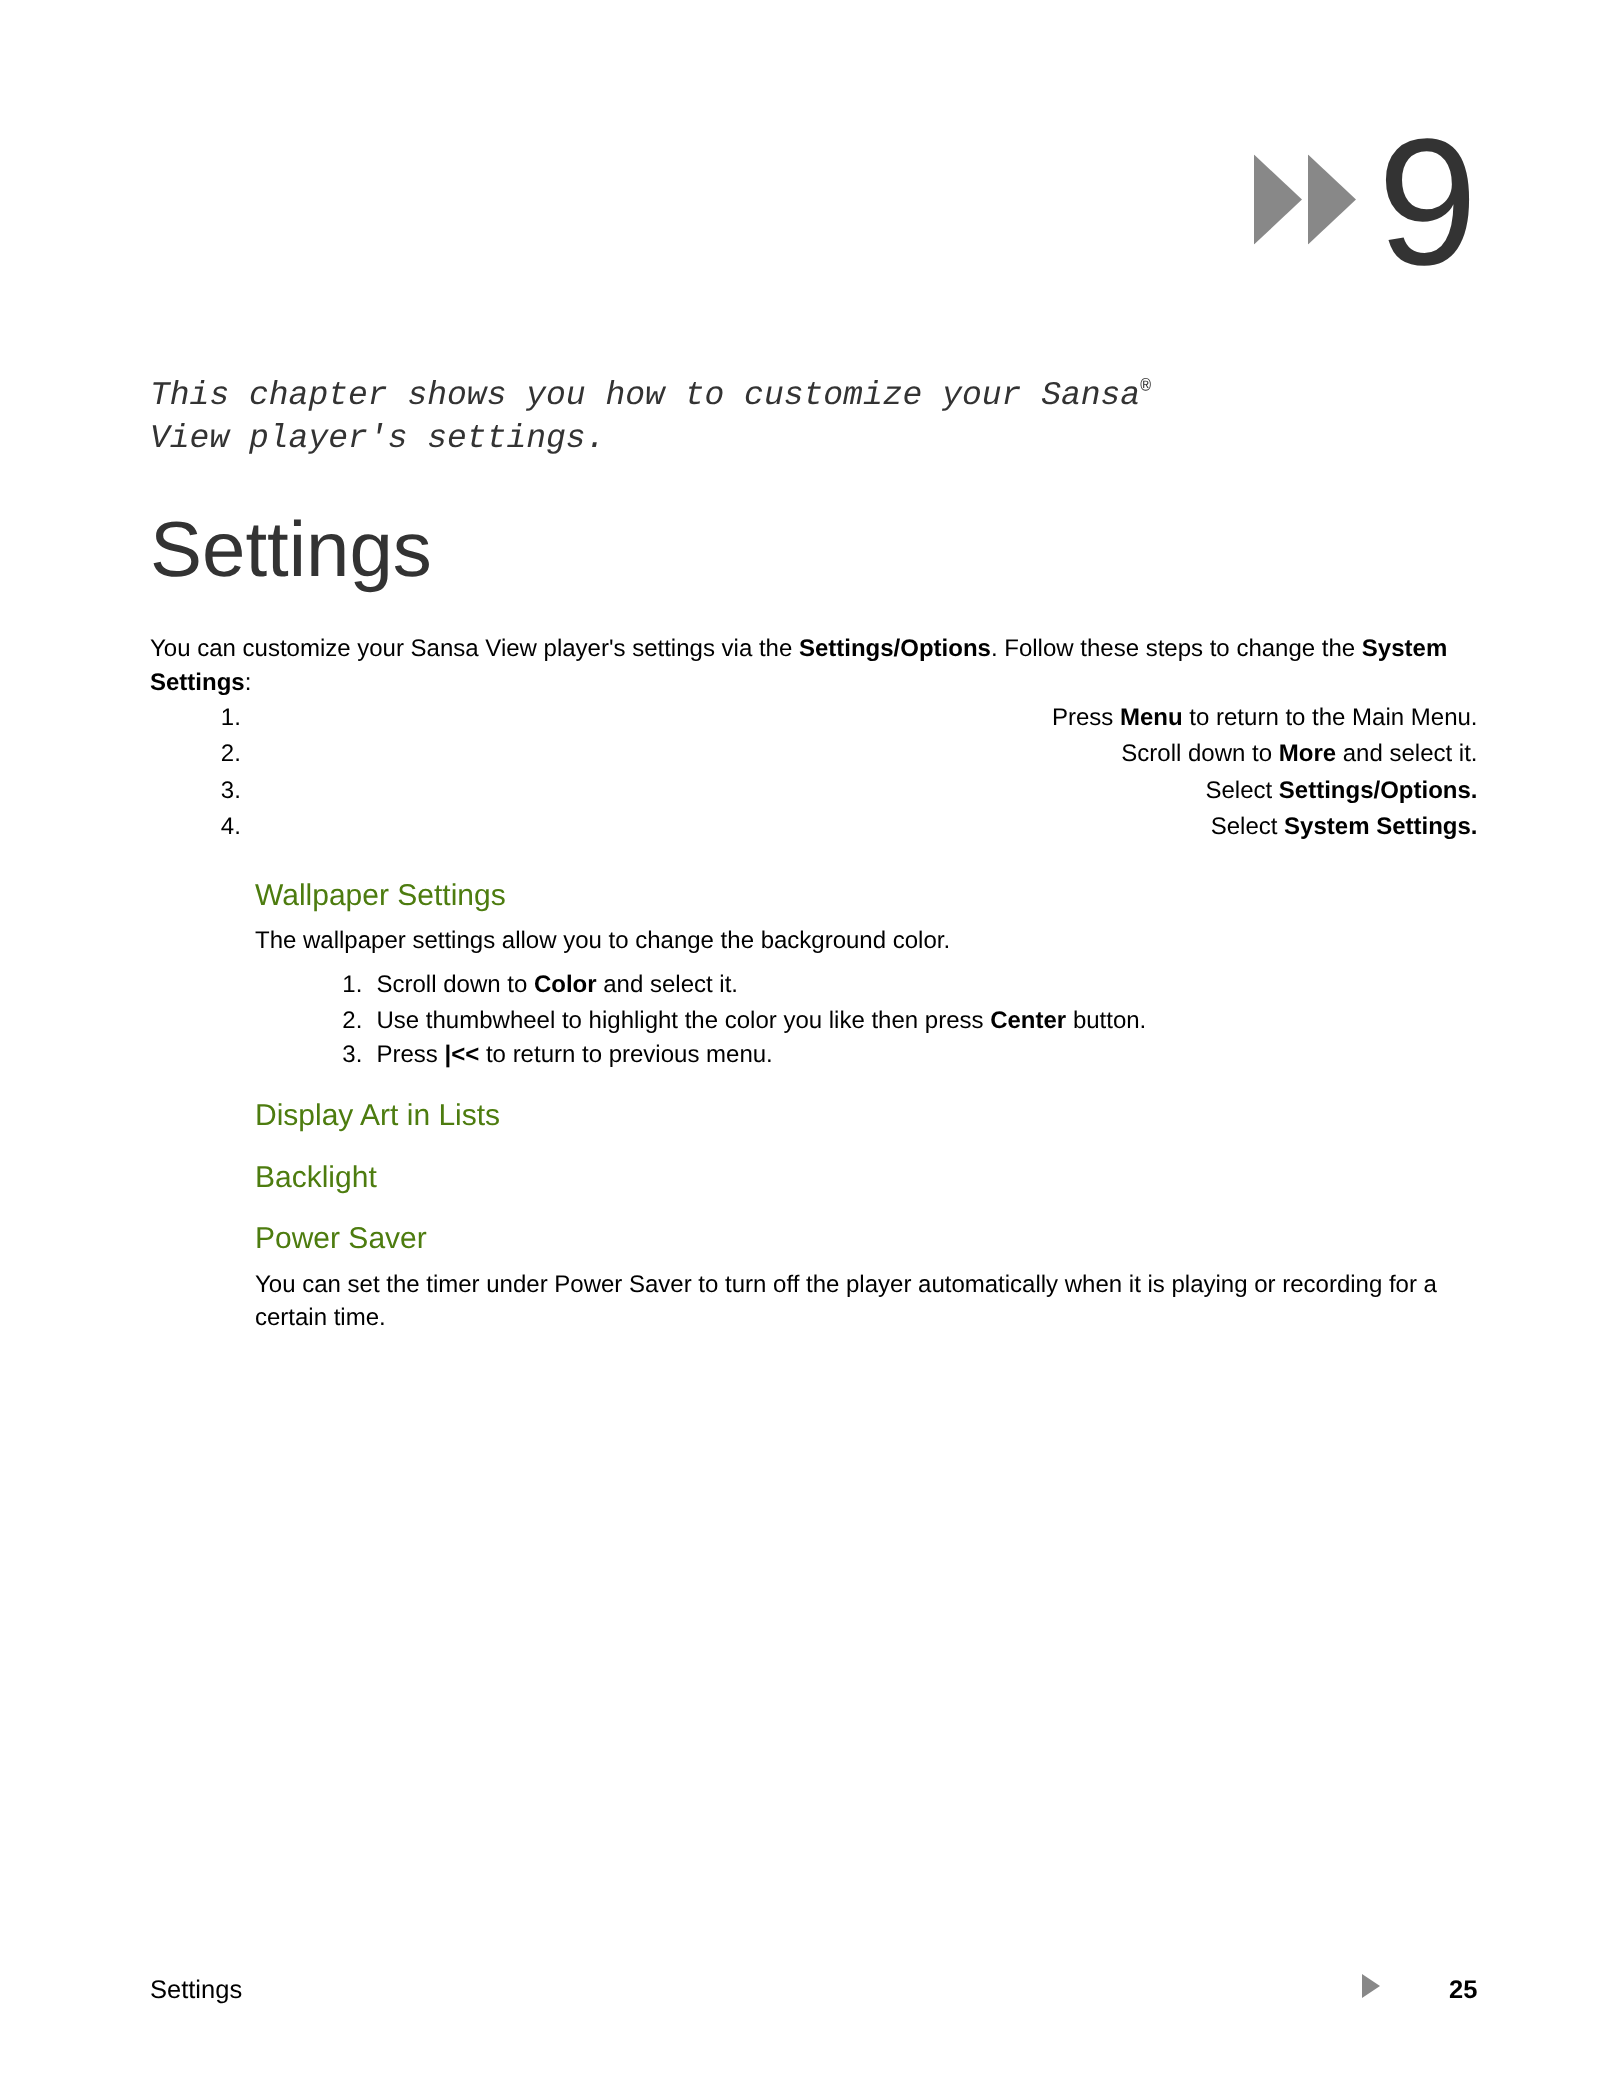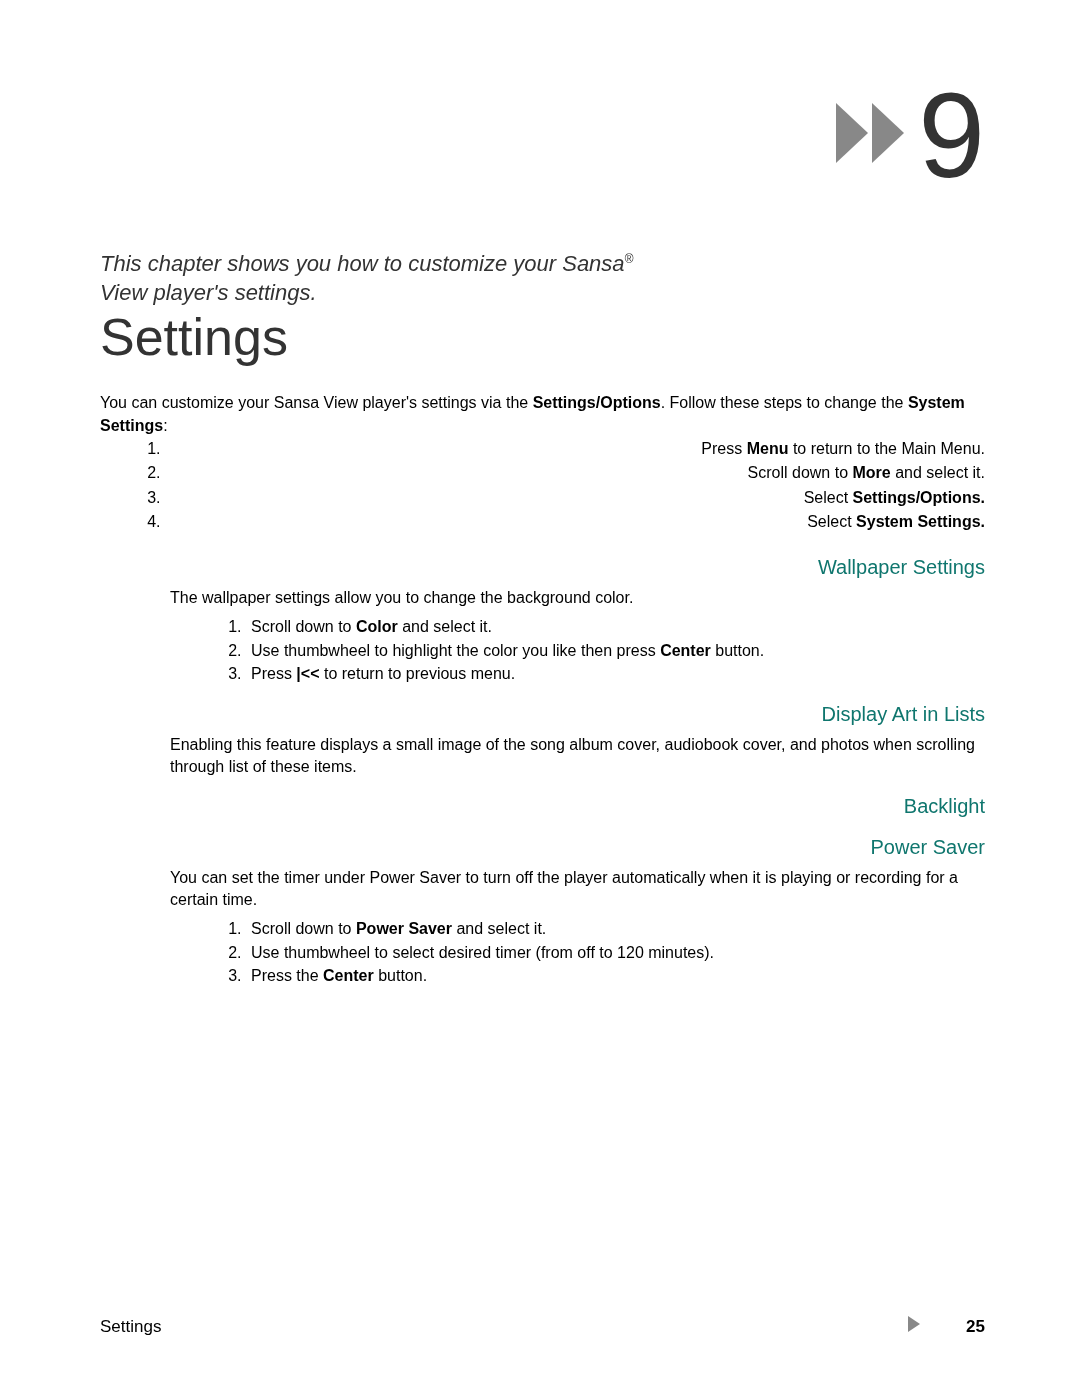--- a/index.html
+++ b/index.html
@@ -28,21 +28,23 @@
       font-weight: 400;
       color: #333;
       vertical-align: middle;
       line-height: 1;
       font-family: Verdana, sans-serif;
     }
     .chapter-intro {
       font-style: italic;
       font-size: 22px;
       color: #333;
+      margin-bottom: 30px;
       line-height: 1.3;
+      font-family: Liberation Mono, monospace;
     }
     .chapter-intro sup {
       font-size: 12px;
       vertical-align: super;
     }
     .chapter-title {
       font-size: 52px;
       font-weight: 400;
       color: #333;
       margin-bottom: 25px;
@@ -64,23 +66,22 @@
       margin-bottom: 2px;
       text-align: right;
     }
     .section {
       margin-left: 70px;
       margin-bottom: 18px;
     }
     .section-title {
       font-size: 20px;
       font-weight: 400;
-      color: #0f766e;
+      color: #4d7c0f;
       margin-bottom: 8px;
-      text-align: right;
     }
     .section-text {
       font-size: 16px;
       line-height: 1.35;
       margin-bottom: 8px;
     }
     .section-ol {
       margin-left: 76px;
       font-size: 16px;
       line-height: 1.35;
@@ -149,35 +150,29 @@
   <p class="section-text">The wallpaper settings allow you to change the background color.</p>
   <ol class="section-ol">
     <li><span>Scroll down to </span><b>Color</b><span> and select it.</span></li>
     <li><span>Use thumbwheel to highlight the color you like then press </span><b>Center</b><span> button.</span></li>
     <li><span>Press </span><b>|&lt;&lt;</b><span> to return to previous menu.</span></li>
   </ol>
 </div>
 
 <div class="section">
   <h2 class="section-title">Display Art in Lists</h2>
-  <p class="section-text">Enabling this feature displays a small image of the song album cover, audiobook cover, and photos when scrolling through list of these items.</p>
 </div>
 
 <div class="section">
   <h2 class="section-title">Backlight</h2>
 </div>
 
 <div class="section">
   <h2 class="section-title">Power Saver</h2>
   <p class="section-text">You can set the timer under Power Saver to turn off the player automatically when it is playing or recording for a certain time.</p>
-  <ol class="section-ol">
-    <li><span>Scroll down to </span><b>Power Saver</b><span> and select it.</span></li>
-    <li>Use thumbwheel to select desired timer (from off to 120 minutes).</li>
-    <li><span>Press the </span><b>Center</b><span> button.</span></li>
-  </ol>
 </div>
 
 <div class="footer">
   <span>Settings</span>
   <span class="footer-right">
     <span class="footer-arrow">
       <svg width="12" height="16" viewBox="0 0 12 16">
         <polygon points="0,0 12,8 0,16" fill="#888"></polygon>
       </svg>
     </span>

